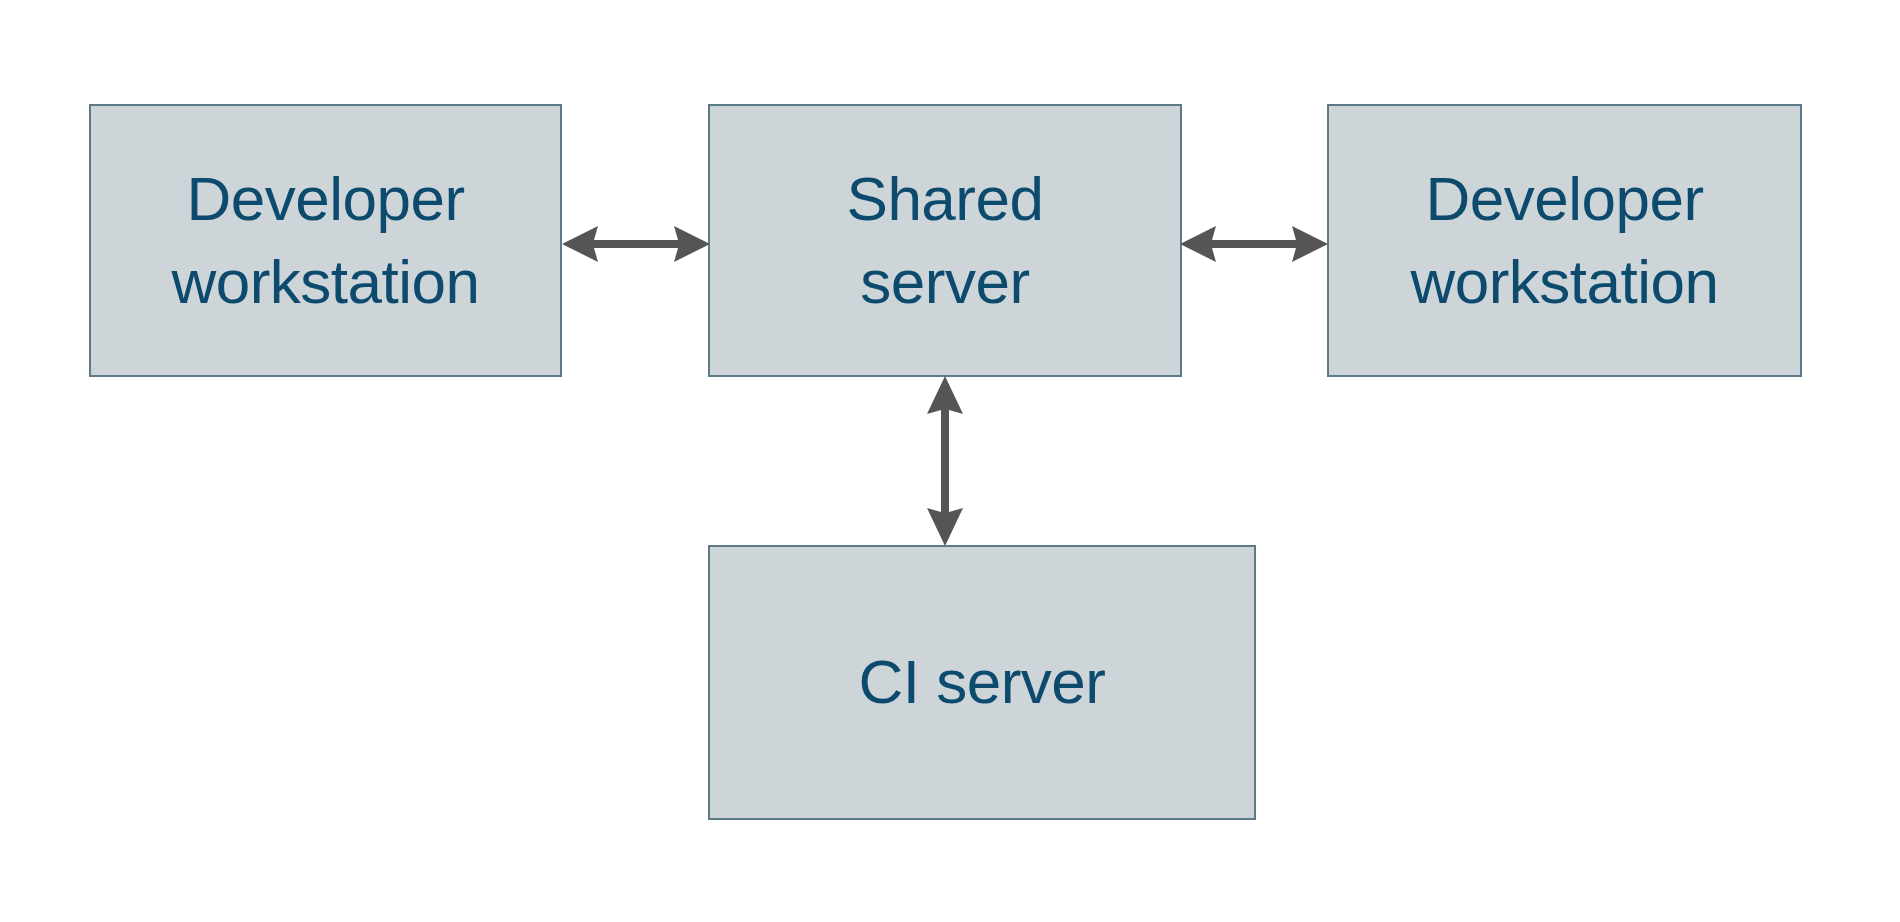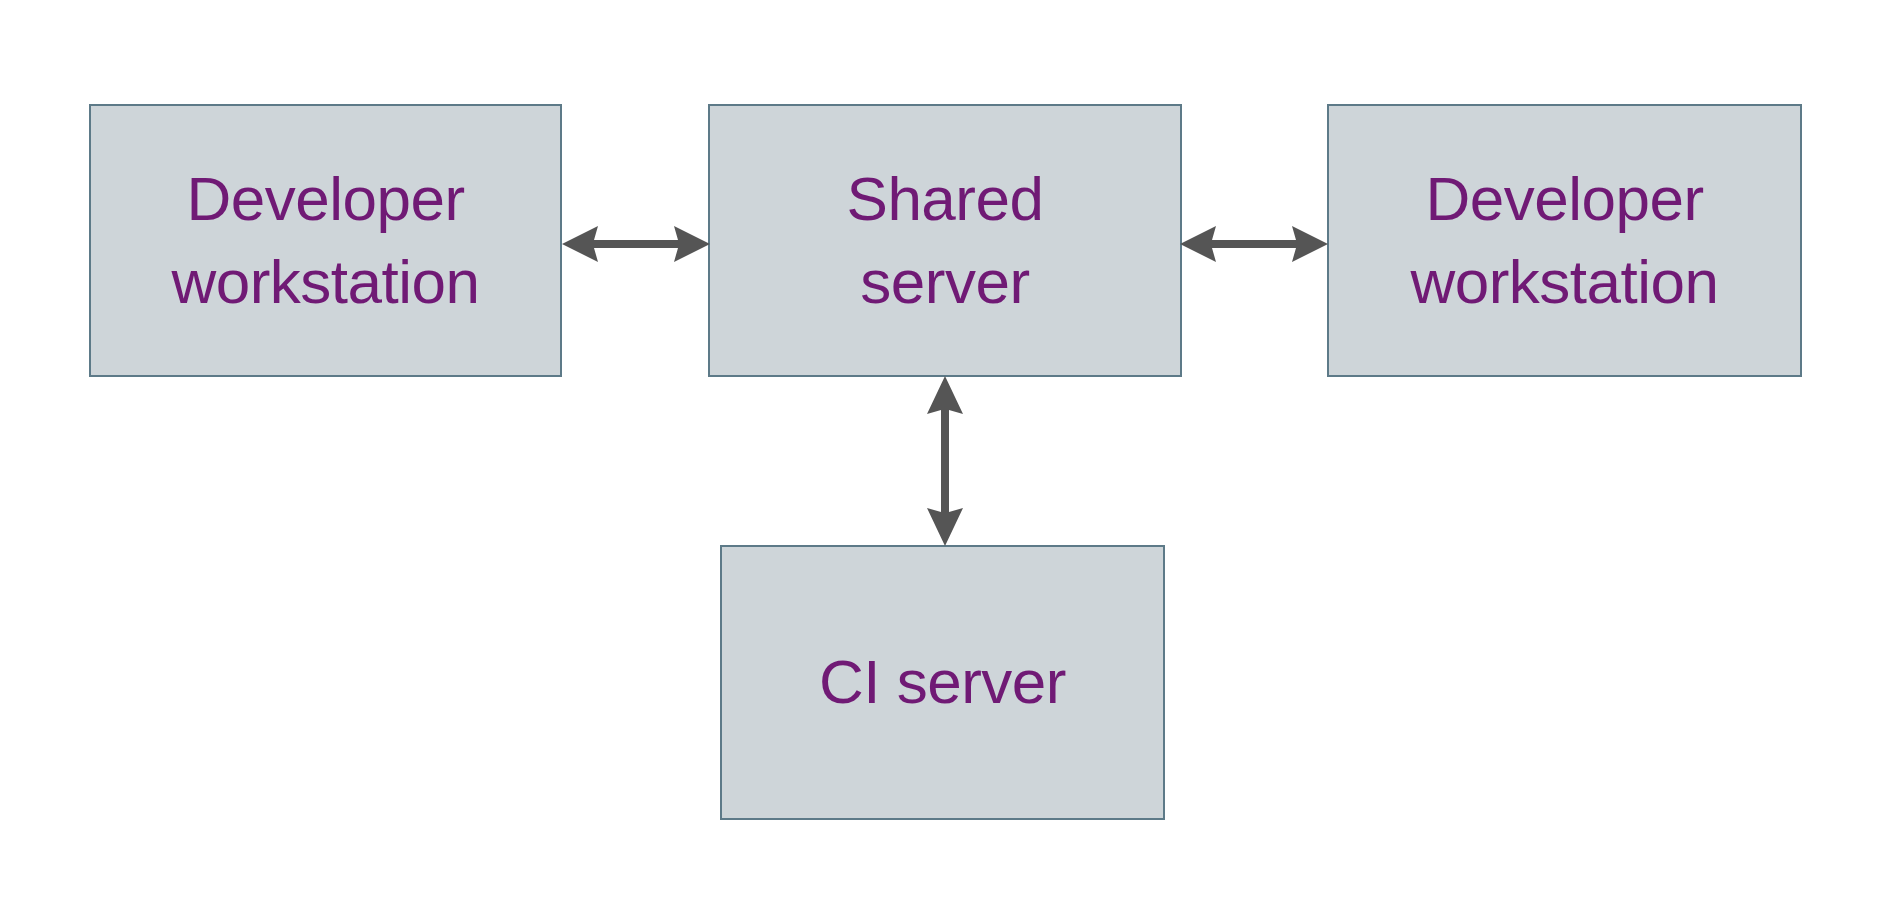--- a/index.html
+++ b/index.html
@@ -21,33 +21,33 @@
     position: absolute;
     box-sizing: border-box;
     background: #ced5d9;
     border: 2px solid #5d7a88;
     display: flex;
     align-items: center;
     justify-content: center;
     text-align: center;
   }
   .node-label {
-    color: #701a75;
+    color: #0c4a6e;
     font-family: "Liberation Sans", sans-serif;
     font-size: 62px;
     font-weight: 400;
     line-height: 1.33;
     letter-spacing: -0.5px;
     white-space: pre-line;
     padding: 0 6px;
   }
   .node-dev-left   { left: 89px;   top: 104px; width: 473px; height: 273px; }
   .node-shared     { left: 708px;  top: 104px; width: 474px; height: 273px; }
   .node-dev-right  { left: 1327px; top: 104px; width: 475px; height: 273px; }
-  .node-ci         { left: 708px;  top: 545px; width: 445px; height: 275px; margin-left: 12px; }
+  .node-ci         { left: 708px;  top: 545px; width: 548px; height: 275px; }
 
   .connector {
     position: absolute;
     pointer-events: none;
   }
   .conn-left-center  { left: 558px;  top: 213px; width: 156px; height: 62px; }
   .conn-center-right { left: 1176px; top: 213px; width: 156px; height: 62px; }
   .conn-center-ci    { left: 912px;  top: 372px; width: 66px;  height: 178px; }
 </style>
 </head>

